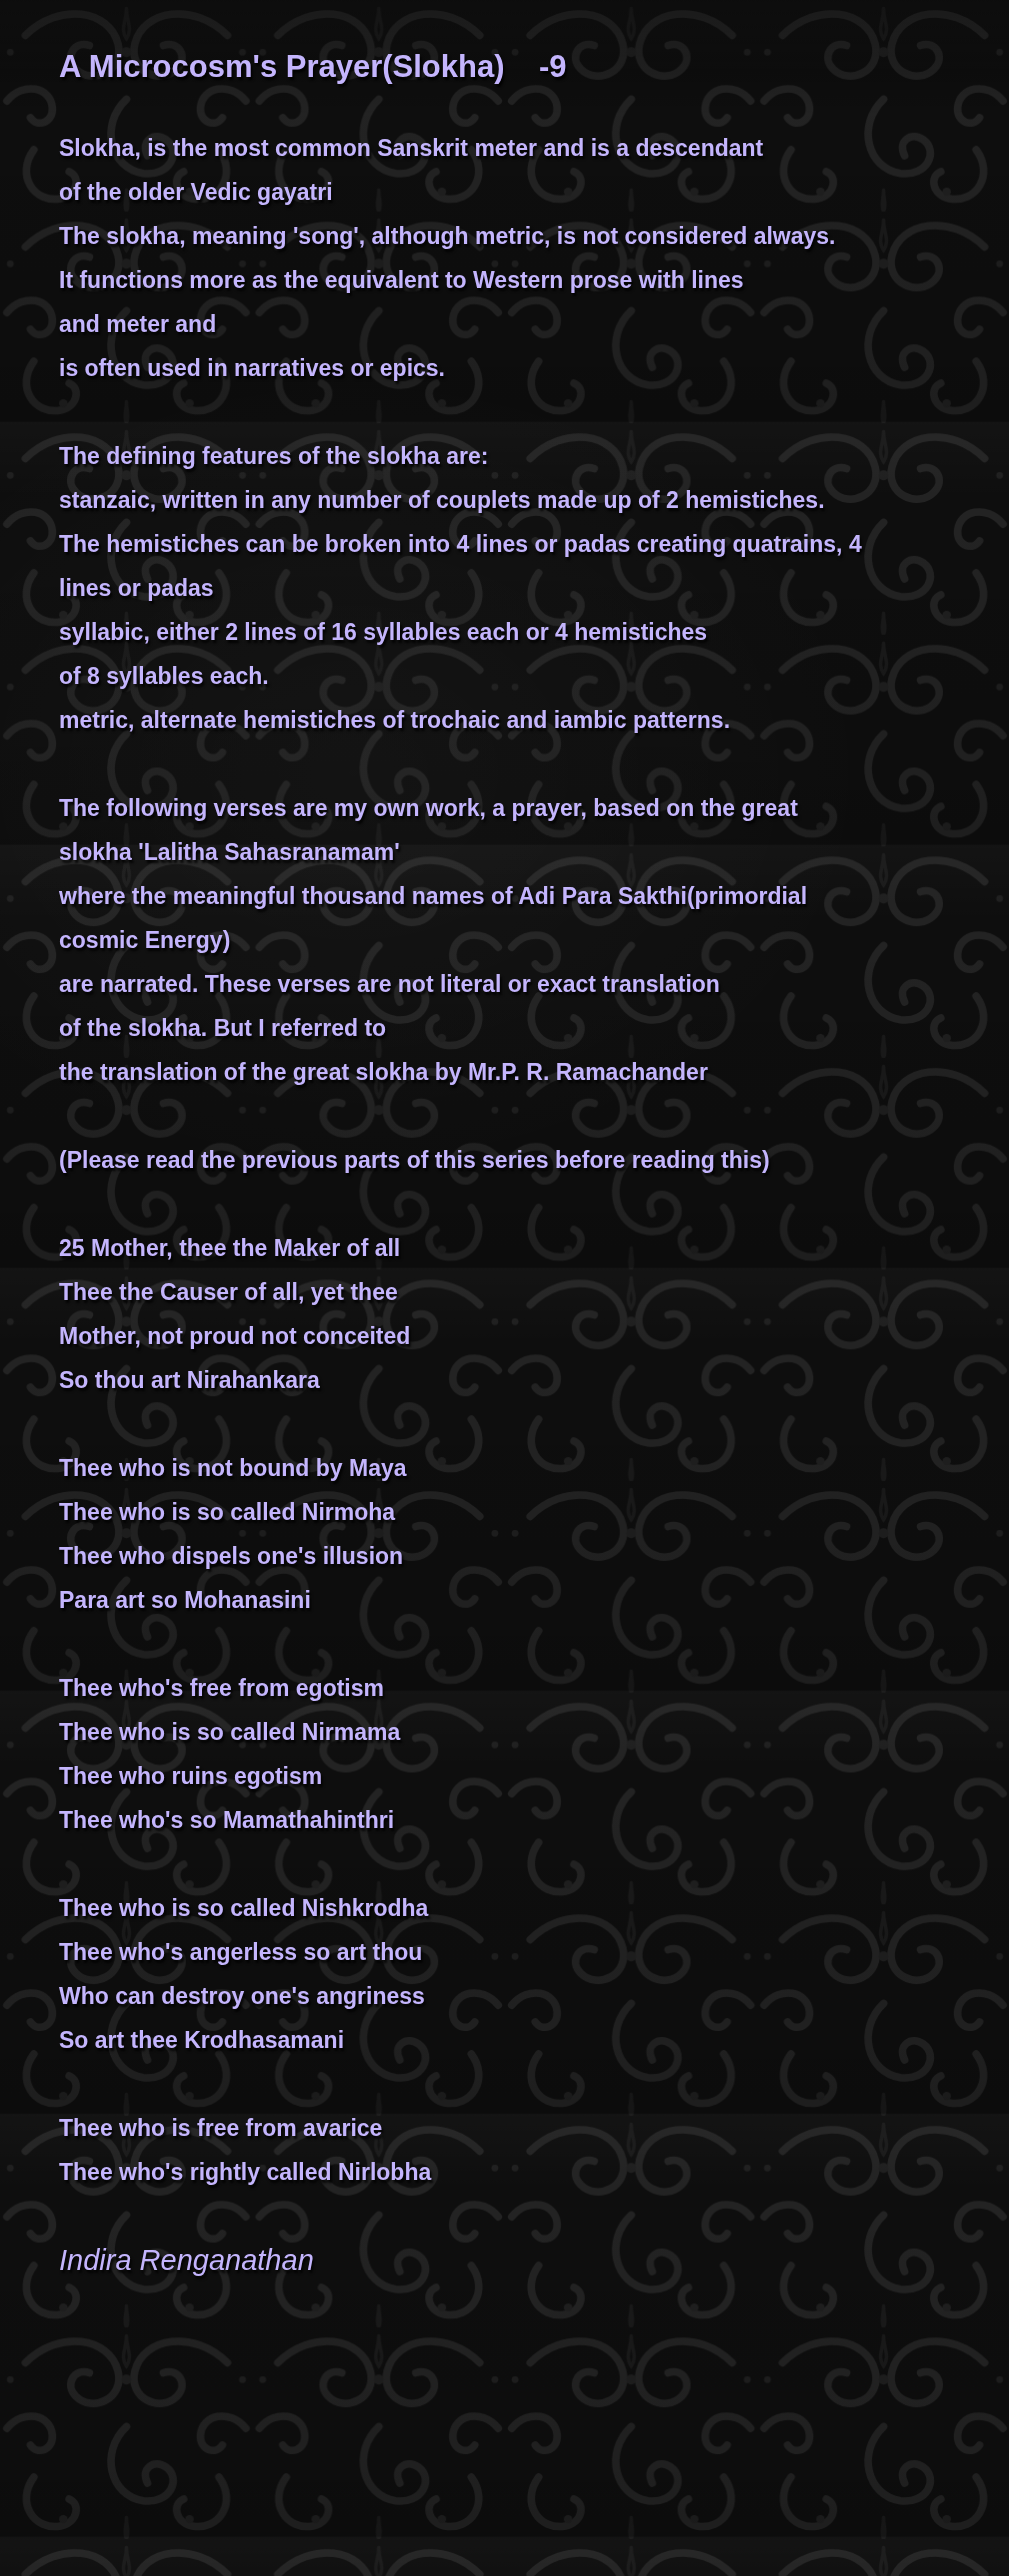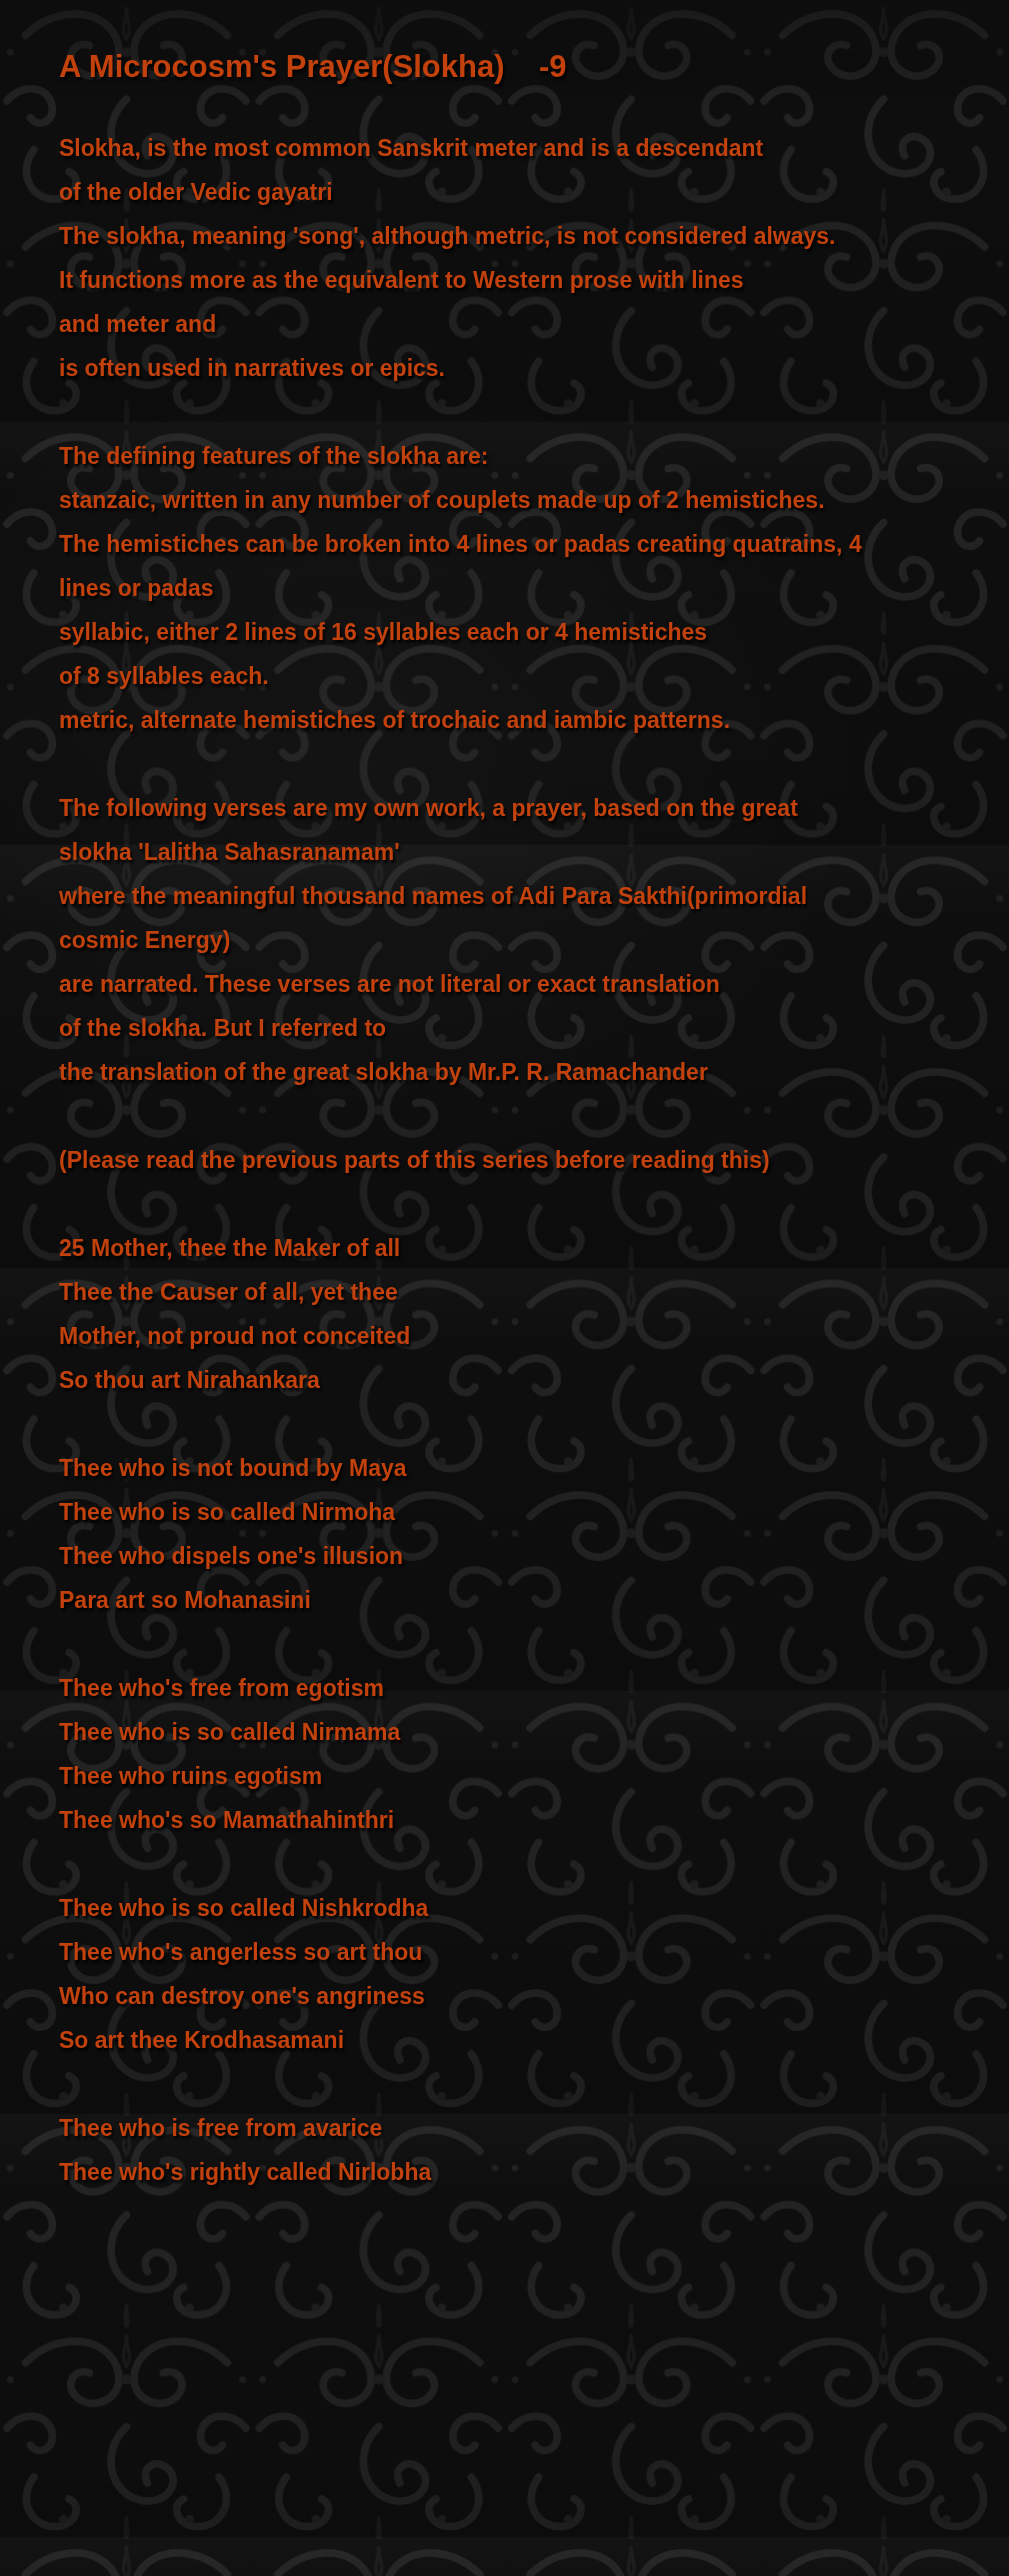--- a/index.html
+++ b/index.html
@@ -34,21 +34,21 @@
         rgba(0,0,0,0.10) 362px,
         rgba(0,0,0,0.16) 421px,
         rgba(255,255,255,0.03) 423px),
       radial-gradient(ellipse 757px 589px at 35% 30%, rgba(255,255,255,0.03), rgba(0,0,0,0) 70%);
     pointer-events: none;
   }
   .content {
     position: relative;
     z-index: 2;
     padding: 47px 59px 0 59px;
-    color: #c2410c;
+    color: #c4b5fd;
   }
   .title {
     font-size: 31px;
     font-weight: bold;
     line-height: 40px;
     margin: 0 0 39px 0;
     white-space: pre;
     text-shadow: 1.7px 2.5px 2.5px rgba(0,0,0,0.9);
   }
   .para, .stanza {
@@ -170,16 +170,17 @@
           <div class="line">Thee who's angerless so art thou</div>
           <div class="line">Who can destroy one's angriness</div>
           <div class="line">So art thee Krodhasamani</div>
         </div>
         <div class="stanza">
           <div class="line">Thee who is free from avarice</div>
           <div class="line">Thee who's rightly called Nirlobha</div>
         </div>
       </div>
 
+    <div class="author">Indira Renganathan</div>
 
   </div>
 </div>
 
 
 </body></html>

